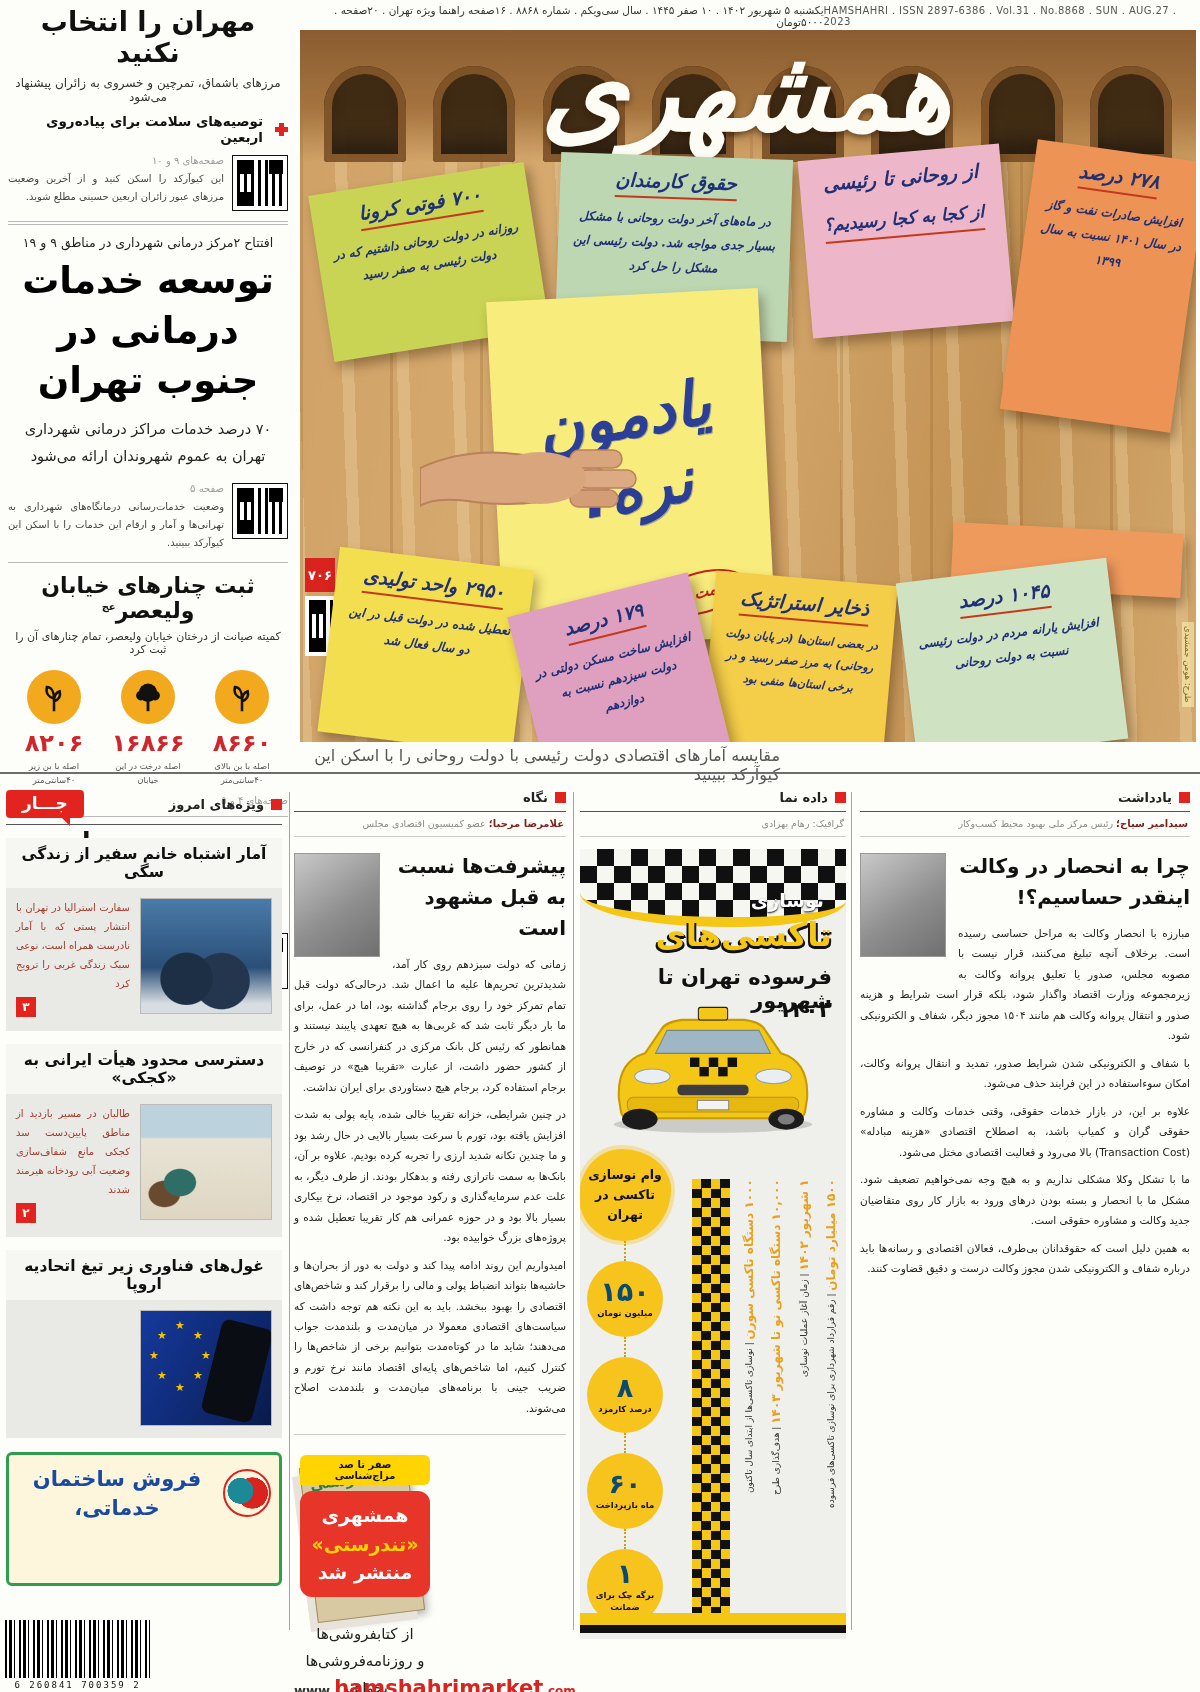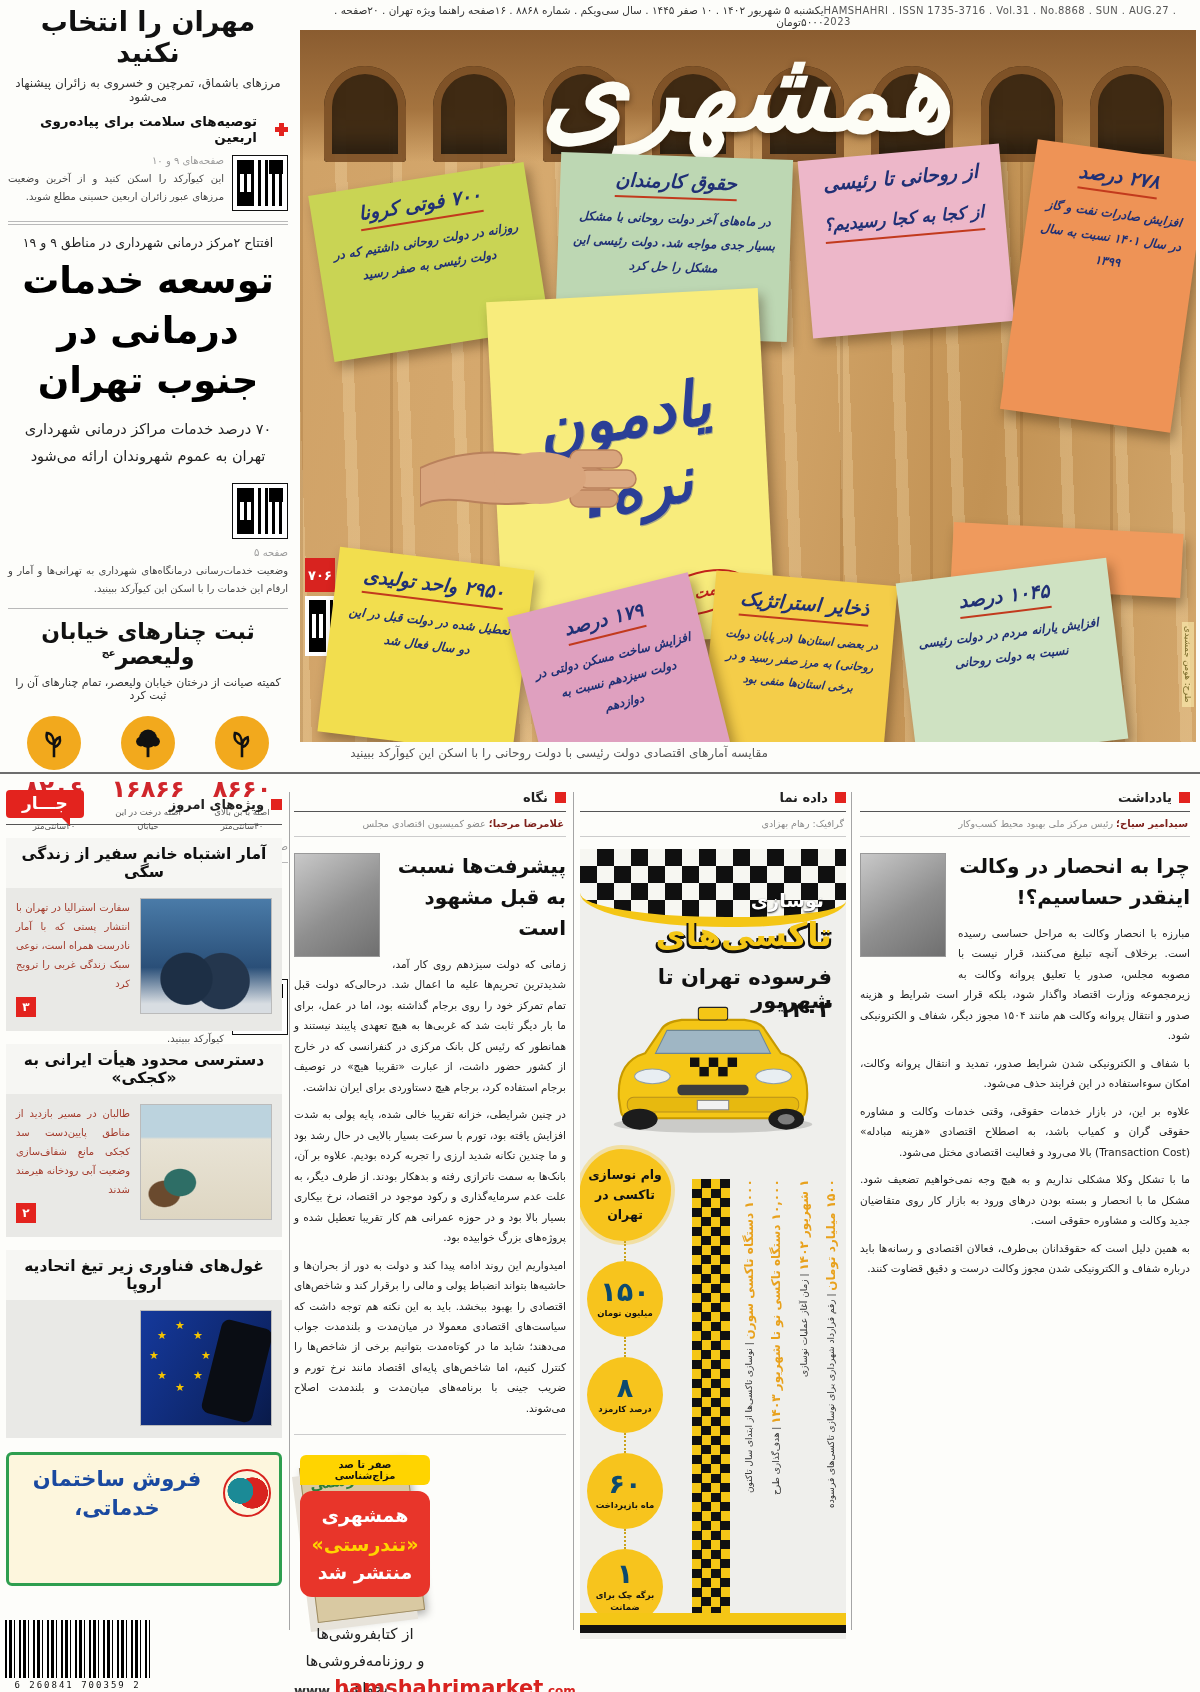--- a/index.html
+++ b/index.html
@@ -11,21 +11,21 @@
   .topbar { position:absolute; left:300px; top:4px; width:895px; height:24px;
             display:flex; justify-content:space-between; align-items:center; }
   .topbar .en { direction:ltr; font-size:10px; color:#555; letter-spacing:.4px; }
   .topbar .fa { font-size:10.5px; color:#333; }
 
   
   .left-rail { position:absolute; right:912px; top:6px; width:280px; }
   .rule { border:none; border-top:1px solid #b9b9b9; margin:10px 0; }
   .a1-title { font-size:27px; font-weight:bold; color:#111; text-align:center; letter-spacing:-.5px; }
   .a1-sub { font-size:12px; color:#333; text-align:center; margin-top:8px; }
-  .plus-line { display:flex; align-items:center; justify-content:center; gap:18px; margin-top:9px; }
+  .plus-line { display:flex; align-items:center; justify-content:center; gap:12px; margin-top:9px; }
   .plus-icon { display:inline-block; width:13px; height:13px; flex:0 0 13px;
      background: linear-gradient(#e3231e,#e3231e) center/100% 5px no-repeat,
                  linear-gradient(#e3231e,#e3231e) center/5px 100% no-repeat; }
   .plus-line b { font-size:13.5px; color:#111; }
   .pageref { font-size:10px; color:#9a9a9a; margin:8px 0 4px; }
   .qr-row { display:flex; gap:8px; align-items:flex-start; margin-top:4px; }
   .qr-box { flex:0 0 56px; width:56px; height:56px; background:#fff; border:1px solid #111; padding:4px; }
   .qr-inner { width:100%; height:100%;
      background:
        linear-gradient(#000,#000) 0 0/14px 14px no-repeat,
@@ -75,21 +75,21 @@
                   transform:rotate(-7deg); margin-top:70px; text-shadow:1px 1px 0 rgba(43,63,150,.4); }
   .bignote-tag { position:absolute; right:26px; bottom:26px; color:#c2231b; font-weight:bold;
                  font-style:italic; font-size:15px; border:2px solid #c2231b; border-radius:50%;
                  padding:10px 8px; transform:rotate(-12deg); }
   .hero-badge { position:absolute; left:5px; top:528px; width:30px; height:34px; background:#d8231f;
                 color:#fff; font-size:13px; font-weight:bold; display:flex; align-items:center;
                 justify-content:center; }
   .hero-qr { position:absolute; left:5px; top:566px; width:60px; height:60px; background:#fff; padding:4px; }
   .hero-credit { position:absolute; right:2px; top:592px; writing-mode:vertical-rl;
                  font-size:8.5px; color:#7a6a2a; background:rgba(255,244,180,.55); padding:4px 1px; }
-  .hero-caption { position:absolute; left:288px; top:746px; width:480px; font-size:12px; color:#555; }
+  .hero-caption { position:absolute; left:300px; top:746px; width:480px; font-size:16px; color:#555; }
   .big-divider { position:absolute; left:0; top:772px; width:1200px; border-top:2px solid #6d6d6d; }
 
   .hand { position:absolute; left:120px; top:368px; width:250px; height:150px; z-index:30; }
 
   
   .vline { position:absolute; top:792px; height:838px; border-left:1px solid #a5a5a5; }
   .sec { position:absolute; top:790px; }
   .sec-head { display:flex; align-items:center; gap:7px; }
   .red-sq { width:11px; height:11px; background:#e3231e; flex:0 0 11px; }
   .sec-title { font-size:13px; font-weight:bold; color:#222; }
@@ -195,21 +195,21 @@
   .barcode-wrap { position:absolute; right:1050px; top:1620px; width:145px; }
   .barcode { height:58px; background:repeating-linear-gradient(90deg,#000 0 2px,#fff 2px 4px,#000 4px 7px,#fff 7px 9px,#000 9px 10px,#fff 10px 14px); }
   .barcode-digits { direction:ltr; font-size:9px; color:#111; letter-spacing:2px; margin-top:2px; text-align:center; font-family:"DejaVu Sans Mono", monospace; }
 </style>
 </head>
 <body>
 
 <div class="page">
 
   <div class="topbar">
-    <div class="en">HAMSHAHRI . ISSN 1735-3716 . Vol.31 . No.8868 . SUN . AUG.27 . 2023</div>
+    <div class="en">HAMSHAHRI . ISSN 2897-6386 . Vol.31 . No.8868 . SUN . AUG.27 . 2023</div>
     <div class="fa">یکشنبه ۵ شهریور ۱۴۰۲ . ۱۰ صفر ۱۴۴۵ . سال سی‌ویکم . شماره ۸۸۶۸ . ۱۶صفحه راهنما ویژه تهران . ۲۰صفحه . ۵۰۰۰تومان</div>
   </div>
 
   <div class="left-rail">
 
     <div>
       <div class="a1-title">مهران را انتخاب نکنید</div>
       <div class="a1-sub">مرزهای باشماق، تمرچین و خسروی به زائران پیشنهاد می‌شود</div>
       <div class="plus-line">
         <span class="plus-icon"></span>
@@ -226,21 +226,21 @@
       </div>
     </div>
 
     <hr class="rule">
     <hr class="rule" style="margin-top:-8px;">
 
     <div>
       <div class="a2-kicker">افتتاح ۲مرکز درمانی شهرداری در مناطق ۹ و ۱۹</div>
       <div class="a2-title">توسعه خدمات درمانی در جنوب تهران</div>
       <div class="a2-sub">۷۰ درصد خدمات مراکز درمانی شهرداری تهران به عموم شهروندان ارائه می‌شود</div>
-      <div class="qr-row" style="margin-top:12px;flex-direction:column;">
+      <div class="qr-row" style="margin-top:12px;">
         <div class="qr-box">
             <div class="qr-inner"></div>
           </div>
         <div>
           <div class="pageref" style="margin-top:0;">صفحه ۵</div>
           <div class="qr-caption">وضعیت خدمات‌رسانی درمانگاه‌های شهرداری به تهرانی‌ها و آمار و ارقام این خدمات را با اسکن این کیوآرکد ببینید.</div>
         </div>
       </div>
     </div>
 

